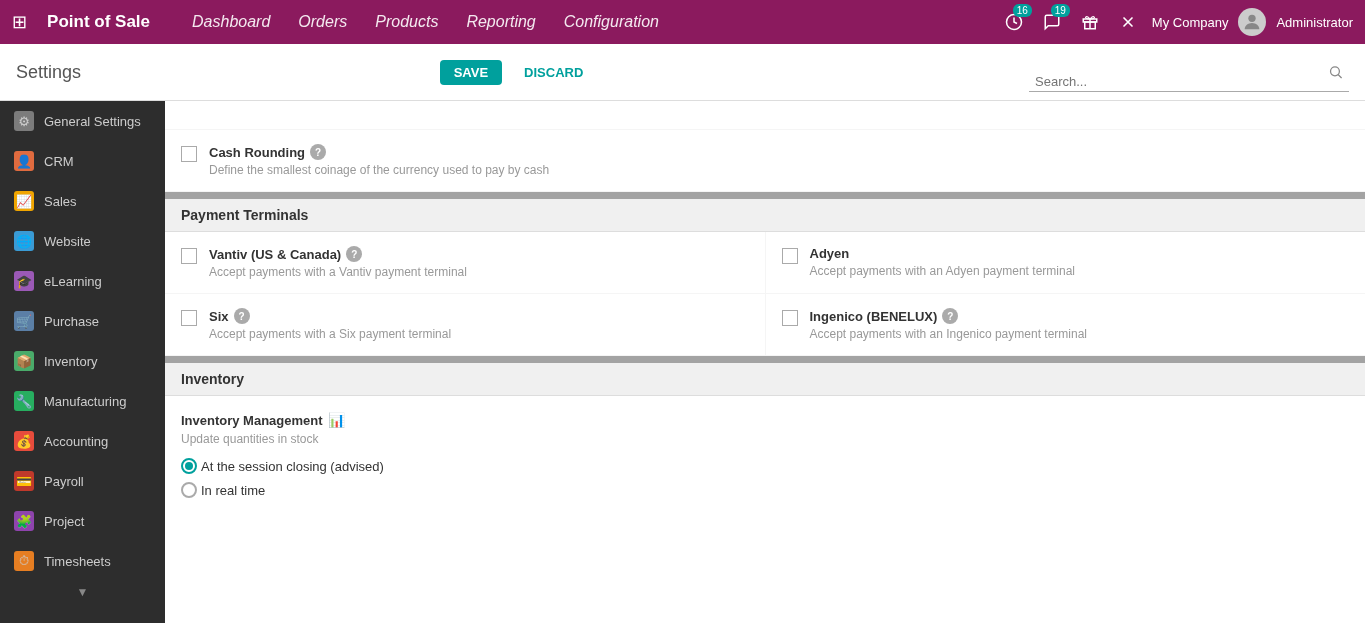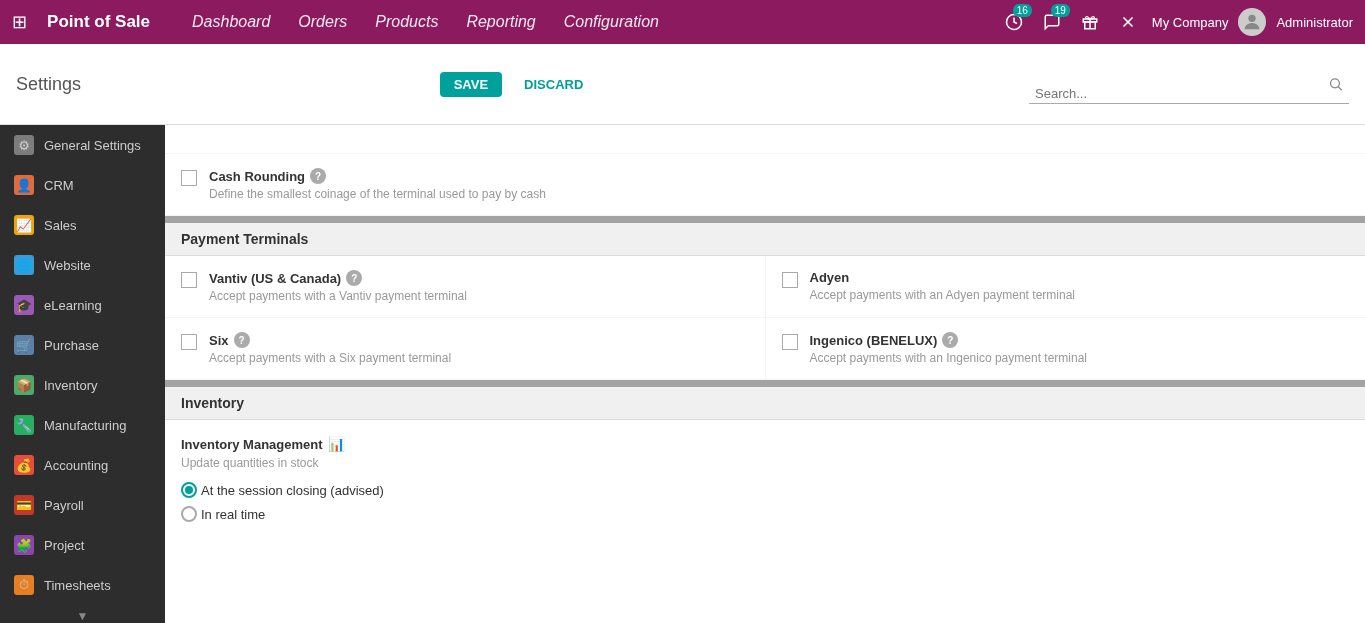--- a/index.html
+++ b/index.html
@@ -30,21 +30,21 @@
     .topnav-right { display: flex; align-items: center; gap: 10px; margin-left: auto; }
     .badge-icon { position: relative; display: inline-flex; align-items: center; justify-content: center; width: 28px; height: 28px; cursor: pointer; }
     .badge { position: absolute; top: -4px; right: -4px; background: #00a09d; color: white; border-radius: 6px; font-size: 10px; padding: 1px 4px; min-width: 16px; text-align: center; }
     .company-name { color: white; font-size: 13px; }
     .avatar { width: 28px; height: 28px; border-radius: 50%; background: #ccc; display: flex; align-items: center; justify-content: center; font-size: 12px; }
 
     
     .subheader {
       background: white;
       border-bottom: 1px solid #ddd;
-      padding: 20px 16px;
+      padding: 8px 16px;
       display: flex;
       align-items: center;
       gap: 12px;
       flex-shrink: 0;
     }
     .subheader-title { font-size: 18px; color: #555; font-weight: 400; flex: 1; }
     .btn-save {
       background: #00a09d;
       color: white;
       border: none;
@@ -396,21 +396,21 @@
         <div style="height:10px;"></div>
       </div>
 
       <div class="setting-row">
         <div class="setting-checkbox"></div>
         <div>
           <div class="setting-label">
             <span>Cash Rounding</span>
             <span class="help-icon">?</span>
           </div>
-          <div class="setting-desc">Define the smallest coinage of the terminal used to pay by cash</div>
+          <div class="setting-desc">Define the smallest coinage of the currency used to pay by cash</div>
         </div>
       </div>
 
       <div class="section-header">Payment Terminals</div>
 
       <div class="setting-row-split">
         <div class="setting-half">
           <div class="setting-checkbox"></div>
           <div>
             <div class="setting-label">

